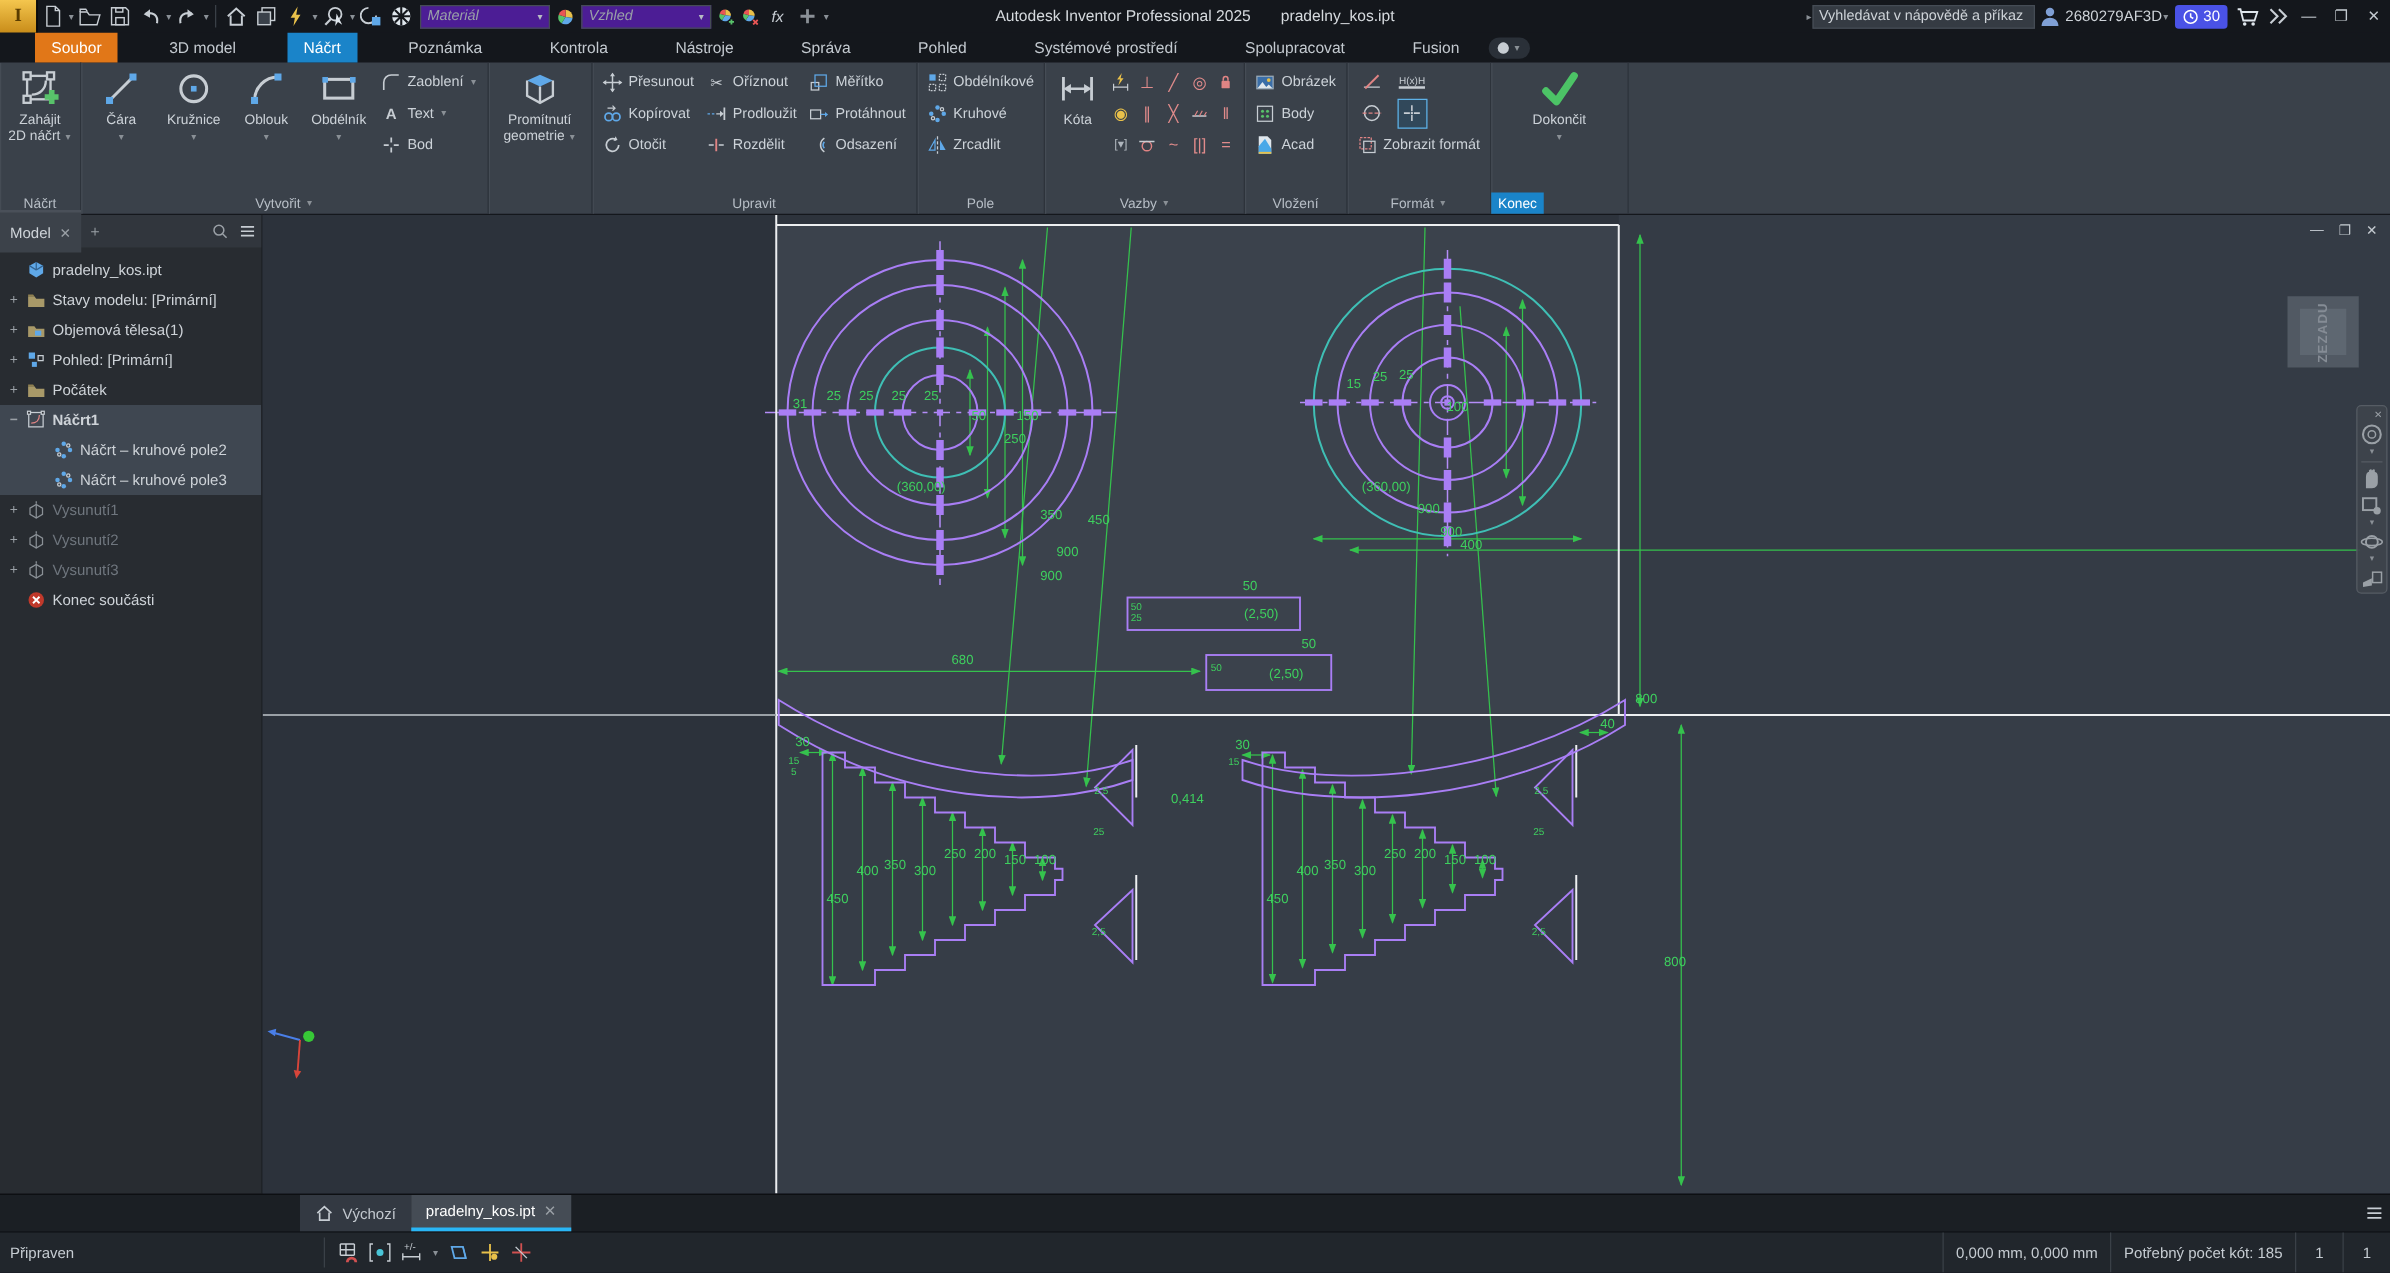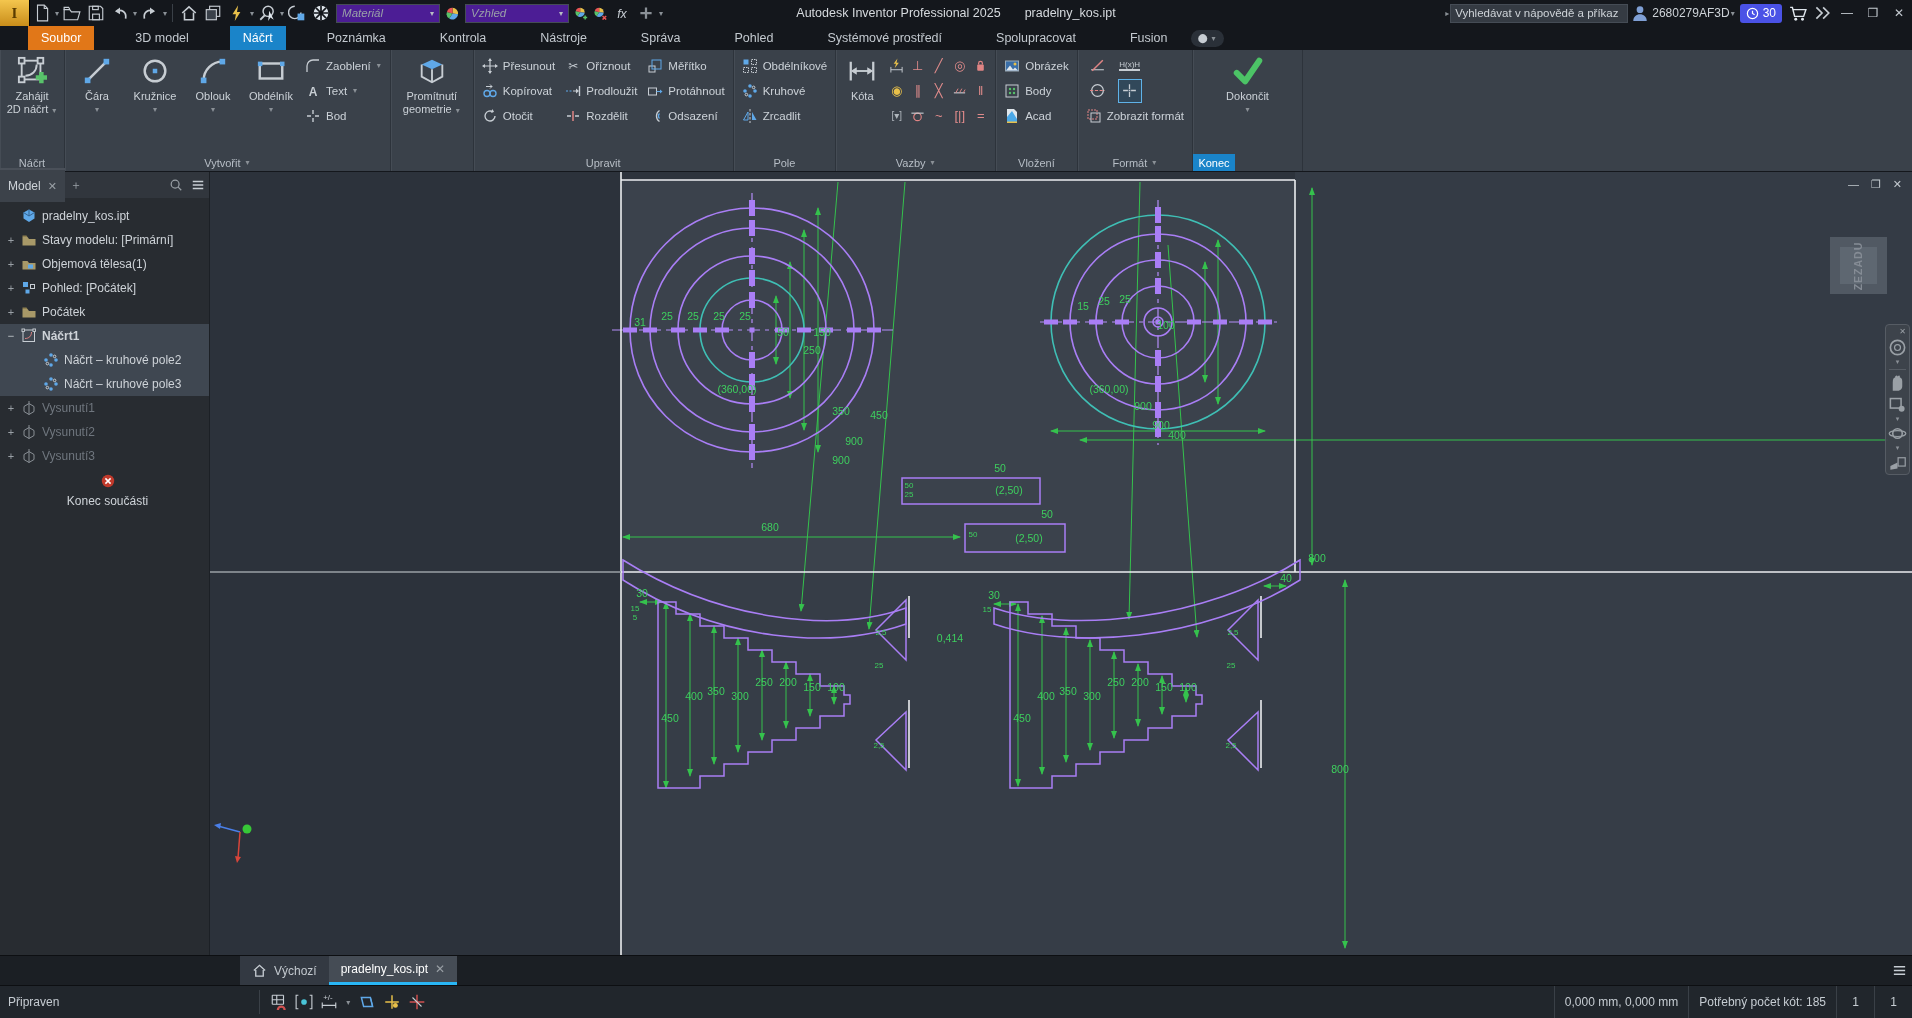--- a/index.html
+++ b/index.html
@@ -750,21 +750,21 @@
         </div>
         <div class="trow" style="padding-left: 6px;">
           <span class="exp">+</span>
           <span class="ticon ic">
             <svg viewBox="0 0 16 16">
               <rect x="2" y="2" width="5" height="5" fill="#5fa8e8"></rect>
               <rect x="9.5" y="4.5" width="4" height="4" fill="none" stroke="#c7cdd3"></rect>
               <rect x="4.5" y="9.5" width="4" height="4" fill="#5fa8e8"></rect>
             </svg>
           </span>
-          <span>Pohled: [Počátek]</span>
+          <span>Pohled: [Primární]</span>
         </div>
         <div class="trow" style="padding-left: 6px;">
           <span class="exp">+</span>
           <span class="ticon ic">
             <svg viewBox="0 0 16 16">
               <path d="M1.5 5h5l1.5 2h6.5v6.5H1.5z" fill="#a89968"></path>
               <path d="M1.5 5V3.5h4l1 1.5" fill="#8f8050"></path>
             </svg>
           </span>
           <span>Počátek</span>
@@ -832,21 +832,21 @@
         <div class="trow dim" style="padding-left: 6px;">
           <span class="exp">+</span>
           <span class="ticon ic">
             <svg viewBox="0 0 16 16">
               <path d="M3 6.5 8 3.5l5 3v5l-5 3-5-3z" fill="none" stroke="#8a9096"></path>
               <path d="M8 3.5v11M8 1v2" stroke="#8a9096"></path>
             </svg>
           </span>
           <span>Vysunutí3</span>
         </div>
-        <div class="trow" style="padding-left: 6px; flex-direction: column;">
+        <div class="trow" style="padding-left: 6px;">
           <span class="exp"></span>
           <span class="ticon ic">
             <svg viewBox="0 0 16 16">
               <circle cx="8" cy="8" r="6.2" fill="#c0392b"></circle>
               <path d="M5.4 5.4l5.2 5.2M10.6 5.4 5.4 10.6" stroke="#fff" stroke-width="1.5"></path>
             </svg>
           </span>
           <span>Konec součásti</span>
         </div>
       </div>

